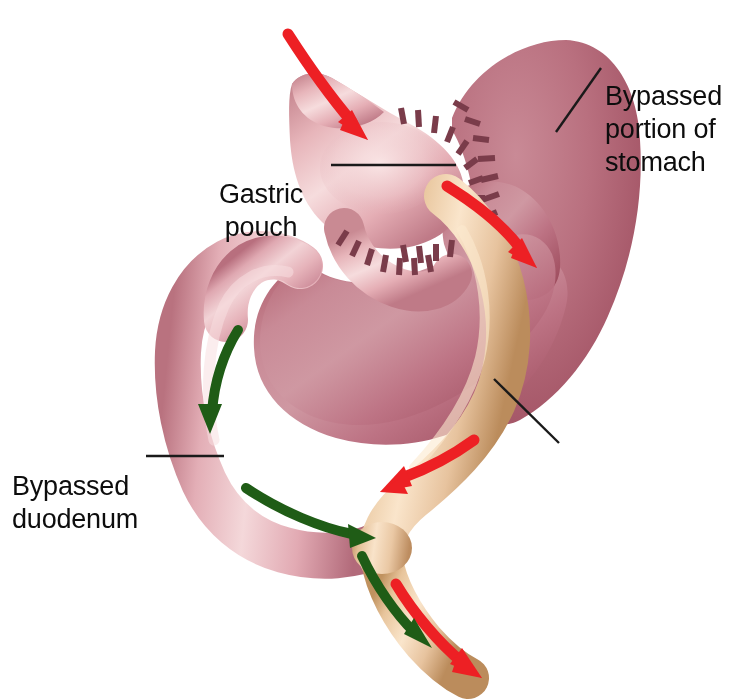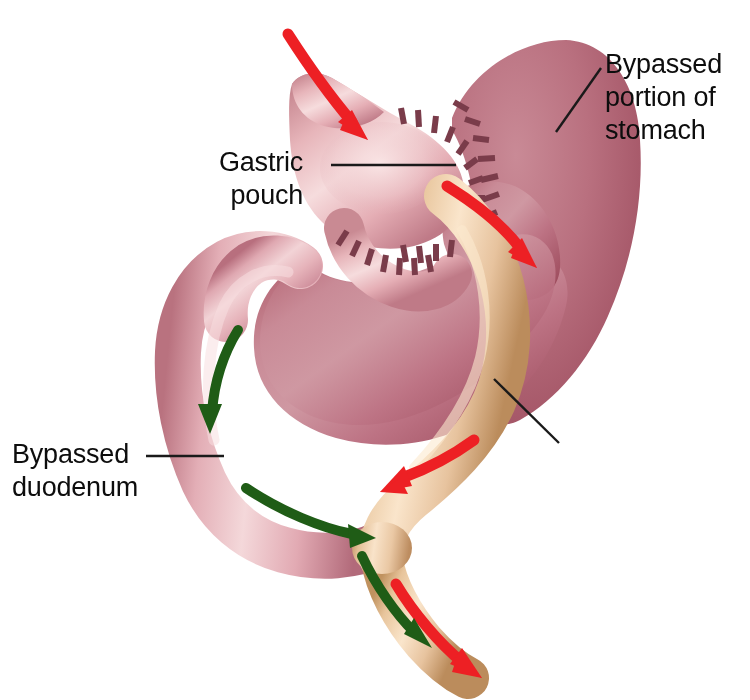--- a/index.html
+++ b/index.html
@@ -26,30 +26,31 @@
     height: 700px;
   }
   .label-text {
     position: absolute;
     font-family: "Liberation Sans", sans-serif;
     font-size: 27px;
     line-height: 33px;
     color: #0d0d0d;
     white-space: pre-line;
     letter-spacing: -0.2px;
+    margin-top: 32px;
   }
   #label-bypassed-stomach {
     left: 605px;
     top: 48px;
     text-align: left;
   }
   #label-gastric-pouch {
     left: 219px;
     top: 146px;
-    text-align: right;
+    text-align: center;
   }
   #label-bypassed-duodenum {
     left: 12px;
     top: 438px;
     text-align: left;
   }
   #label-jejunum {
     left: 566px;
     top: 435px;
     text-align: left;

